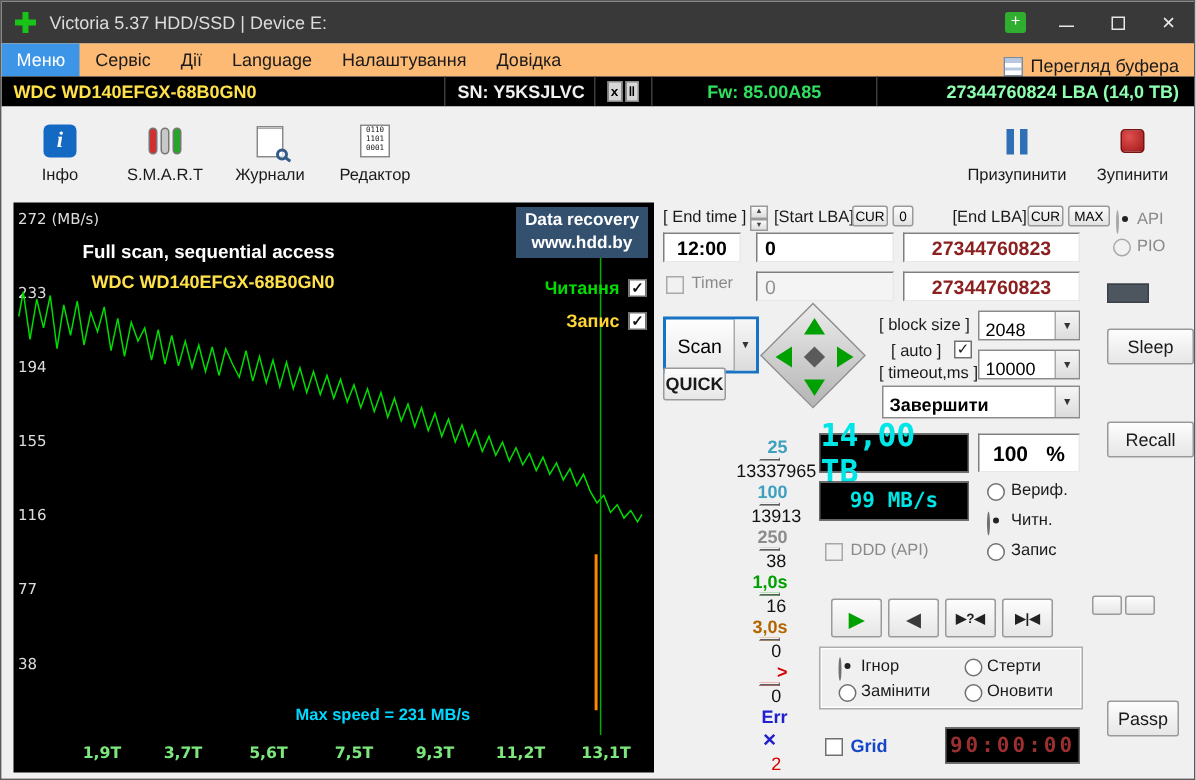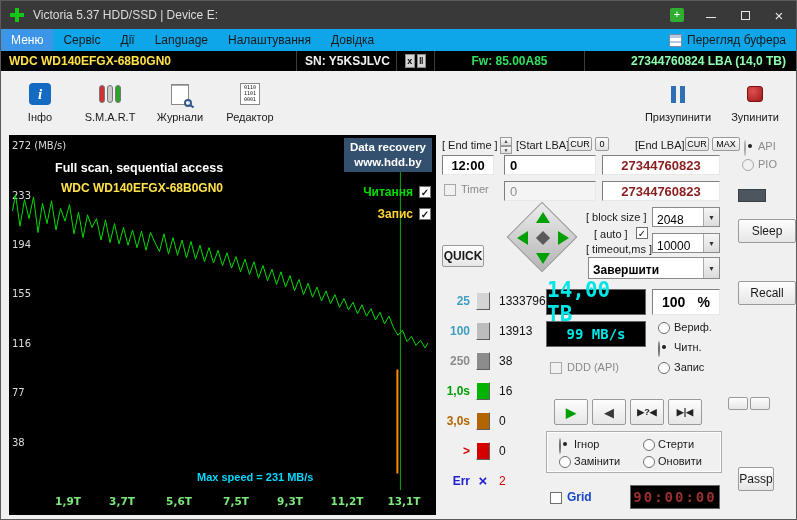--- a/index.html
+++ b/index.html
@@ -17,21 +17,21 @@
   .flex1 { flex:1; }
   .tray-icon { width:14px; height:14px; background:#2fae2f; border-radius:2px; margin-right:10px;
                color:#fff; font-size:11px; line-height:13px; text-align:center; }
   .tray-icon::after { content:"+"; }
   .win-btn { width:34px; height:28px; display:flex; align-items:center; justify-content:center; color:#e8e8e8; cursor:default; }
   .min-glyph { width:10px; height:6px; border-bottom:1px solid #e8e8e8; }
   .max-glyph { width:9px; height:9px; border:1px solid #e8e8e8; }
   .close-glyph { font-size:15px; line-height:15px; }
 
   
-  .menubar { height:22px; flex:0 0 22px; background:#0ea5e9; display:flex; align-items:center; font-size:12px; }
+  .menubar { height:22px; flex:0 0 22px; background:#fdba74; display:flex; align-items:flex-end; font-size:12px; }
   .menu-items { display:flex; height:100%; align-items:stretch; }
   .menu-item { padding:3px 10px; color:#1a1a1a; display:flex; align-items:center; }
   .menu-item.selected { background:#3d95e8; color:#fff; }
   .menubar-right { margin-left:auto; display:flex; align-items:center; gap:5px; padding-right:10px; color:#1a1a1a; }
   .buffer-icon { width:13px; height:13px; border:1px solid #7a8aa0; background:#fff;
                  box-shadow:inset 0 3px 0 #b8c8e0, inset 0 6px 0 #fff, inset 0 8px 0 #b8c8e0; }
 
   
   .devicebar { height:20px; flex:0 0 20px; background:#000; display:flex; align-items:stretch;
                font-weight:bold; font-size:12px; }
@@ -128,21 +128,21 @@
   .dpad > * { position:absolute; }
   .dpad-bg { left:7px; top:7px; width:50px; height:50px; transform:rotate(45deg);
              background:linear-gradient(135deg,#ececec,#b4b4b4); border:1px solid #8e8e8e; }
   .tri { width:0; height:0; }
   .tri-up    { left:26px; top:7px;  border-left:7px solid transparent; border-right:7px solid transparent; border-bottom:11px solid #00a000; }
   .tri-down  { left:26px; bottom:7px; border-left:7px solid transparent; border-right:7px solid transparent; border-top:11px solid #00a000; }
   .tri-left  { top:26px; left:7px;  border-top:7px solid transparent; border-bottom:7px solid transparent; border-right:11px solid #00a000; }
   .tri-right { top:26px; right:7px; border-top:7px solid transparent; border-bottom:7px solid transparent; border-left:11px solid #00a000; }
   .dpad-center { left:28px; top:28px; width:10px; height:10px; transform:rotate(45deg); background:#5a5a5a; }
   #stats { left:0; top:0; width:150px; height:100%; }
-  .stat-row { position:absolute; left:4px; display:flex; align-items:center; height:20px; width:146px; }
+  .stat-row { position:absolute; left:4px; display:flex; align-items:center; height:20px; width:146px;flex-direction:column; }
   .stat-label { width:30px; text-align:right; font-size:12px; font-weight:bold; margin-right:6px; }
   .stat-block { width:14px; height:18px; border:1px solid; border-color:#f2f2f2 #5e5e5e #5e5e5e #f2f2f2; }
   .stat-err { width:14px; height:18px; color:#2020d0; font-weight:bold; font-size:15px; text-align:center; line-height:17px; }
   .stat-count { margin-left:9px; font-size:12px; color:#111; }
   .display { background:#000; border:1px solid #666; color:#00e5e5;
              font-family:"DejaVu Sans Mono", monospace; font-weight:bold;
              display:flex; align-items:center; justify-content:center; }
   .pct { justify-content:space-between; padding:0 9px; font-weight:bold; font-size:14px; }
   .elapsed { color:#9c2f2f; font-size:14px; letter-spacing:2px; }
   .grid-lbl { color:#1646c8; font-weight:bold; font-size:12px; }
@@ -311,20 +311,24 @@
       <div class="sunken bold" style="left:68px;top:22px;width:92px;height:20px;padding-left:5px">0</div>
       <div class="sunken lba center" style="left:166px;top:22px;width:118px;height:20px">27344760823</div>
 
       
       <span class="check dis" style="left:8px;top:51px"></span>
       <span class="lbl dis-txt" style="left:25px;top:50px">Timer</span>
       <div class="sunken dis-input" style="left:68px;top:48px;width:92px;height:20px;padding-left:5px">0</div>
       <div class="sunken lba center" style="left:166px;top:48px;width:118px;height:20px">27344760823</div>
 
       
+      <div class="scan-btn" style="left:6px;top:78px;width:64px;height:38px">
+        <span class="scan-label">Scan</span>
+        <span class="arrow" style="width:15px">▼</span>
+      </div>
       <div class="dpad" style="left:74px;top:72px">
         <span class="dpad-bg"></span>
         <i class="tri tri-up"></i>
         <i class="tri tri-down"></i>
         <i class="tri tri-left"></i>
         <i class="tri tri-right"></i>
         <span class="dpad-center"></span>
       </div>
       <span class="lbl" style="left:150px;top:78px">[ block size ]</span>
       <div class="combo" style="left:216px;top:74px;width:68px;height:20px">
@@ -427,16 +431,16 @@
       
       <span class="radio sel dis" style="left:306px;top:8px"></span>
       <span class="lbl dis-txt" style="left:322px;top:7px">API</span>
       <span class="radio dis" style="left:306px;top:26px"></span>
       <span class="lbl dis-txt" style="left:322px;top:25px">PIO</span>
       <div class="dark-ind" style="left:302px;top:56px"></div>
       <div class="btn" style="left:302px;top:86px;width:58px;height:24px">Sleep</div>
       <div class="btn" style="left:302px;top:148px;width:58px;height:24px">Recall</div>
       <div class="btn mini-dis" style="left:292px;top:264px;width:20px;height:13px"></div>
       <div class="btn mini-dis" style="left:314px;top:264px;width:20px;height:13px"></div>
-      <div class="btn" style="left:302px;top:334px;width:36px;height:24px">Passp</div>
+      <div class="btn" style="left:302px;top:334px;width:48px;height:24px">Passp</div>
     </div>
   </div>
 </div>
 
 </body></html>

